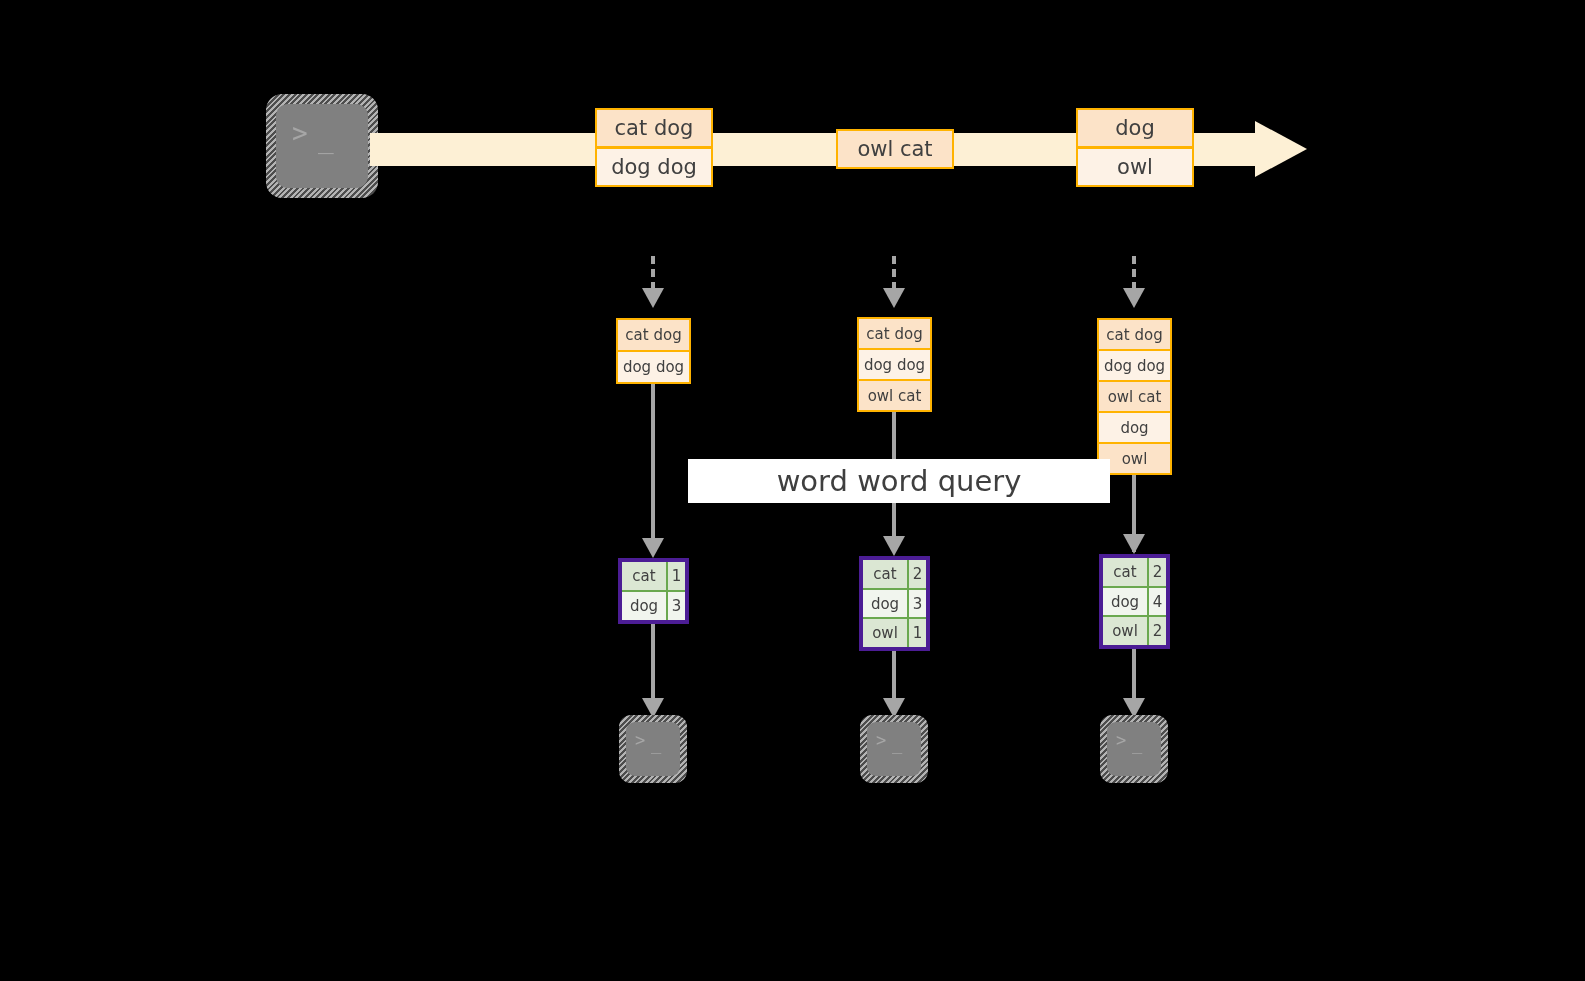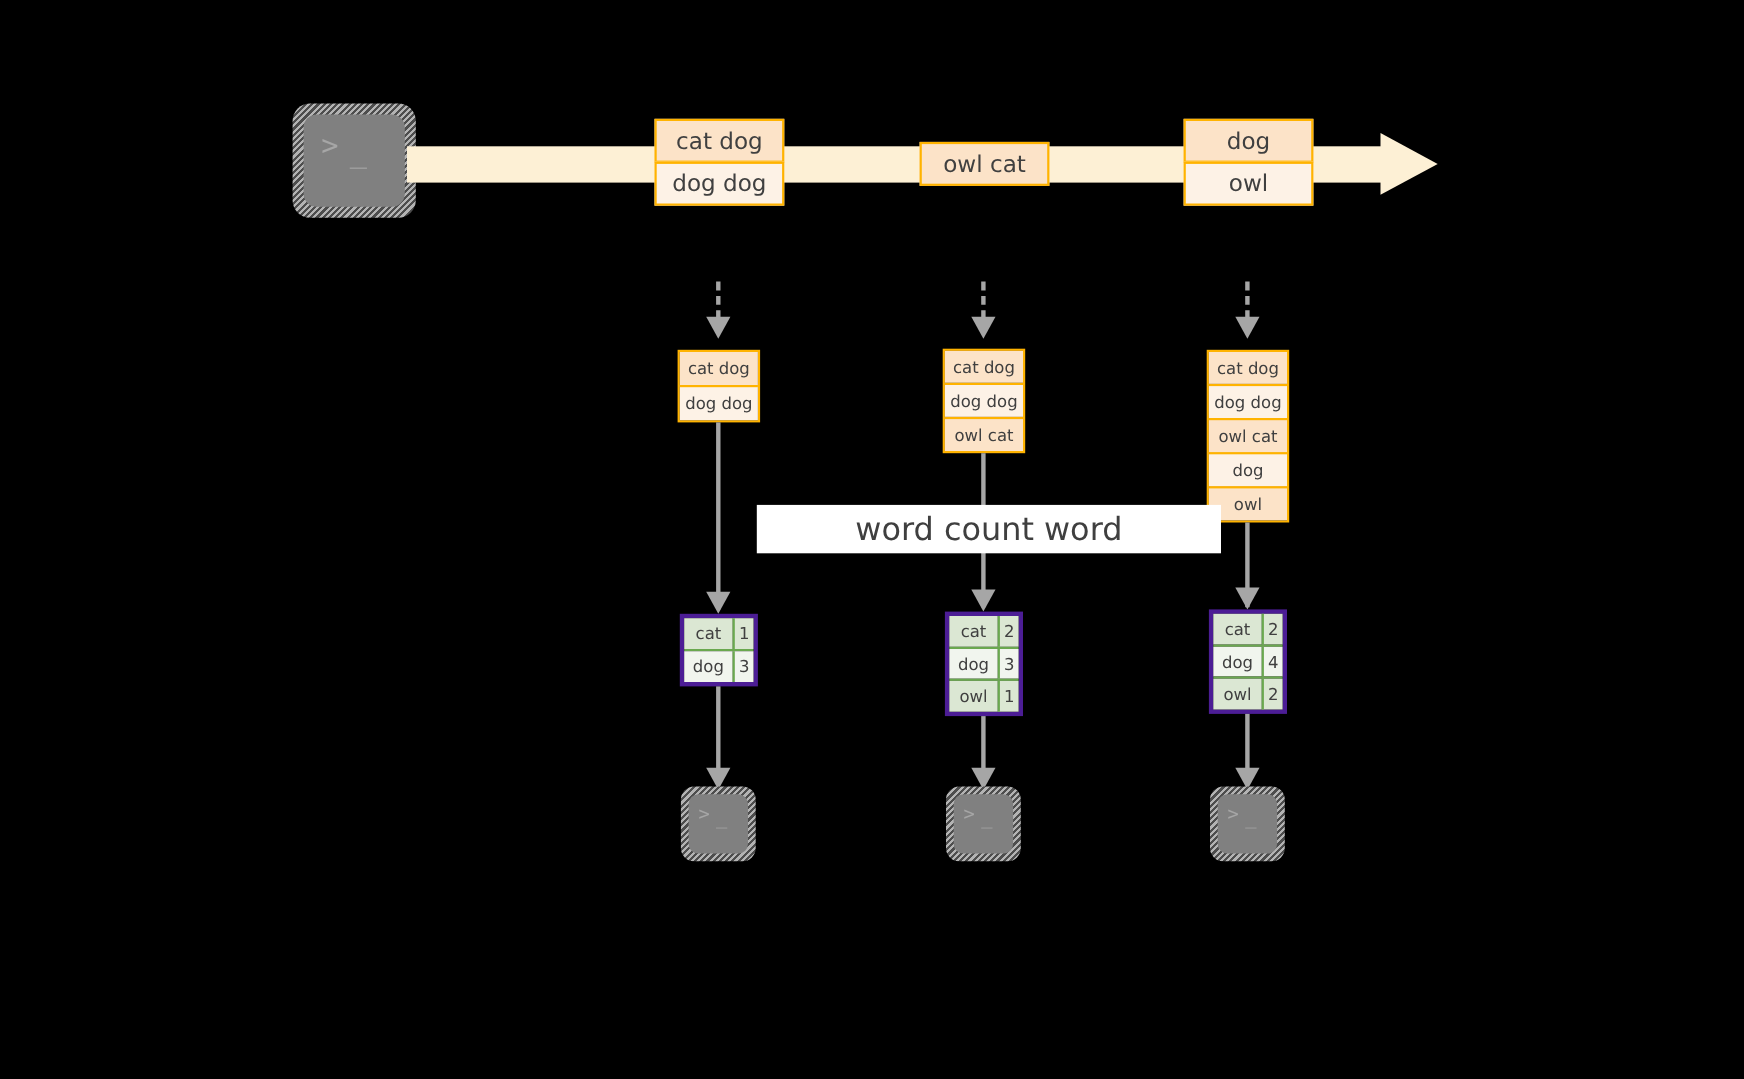--- a/index.html
+++ b/index.html
@@ -264,15 +264,15 @@
 
   <div class="vline" style="left:1132px; top:649px; height:55px;"></div>
   <div class="vhead" style="left:1123px; top:698px;"></div>
 
   <div class="term" style="left:1100px; top:715px; width:68px; height:68px; border-radius:12px;">
     <div class="term-inner" style="left:7px; top:7px; right:7px; bottom:7px; border-radius:9px;"></div>
     <div class="term-glyphs" style="left:16px; top:17px; font-size:17px;">&gt;</div>
     <div class="term-glyphs" style="left:32px; top:21px; font-size:17px;">_</div>
   </div>
 
-  <div class="query-label" style="left:688px; top:459px; width:422px; height:44px; font-size:29px;">word count word</div>
+  <div class="query-label" style="left:688px; top:459px; width:422px; height:44px; font-size:29px;">word word query</div>
 
 </div>
 
 </body></html>

